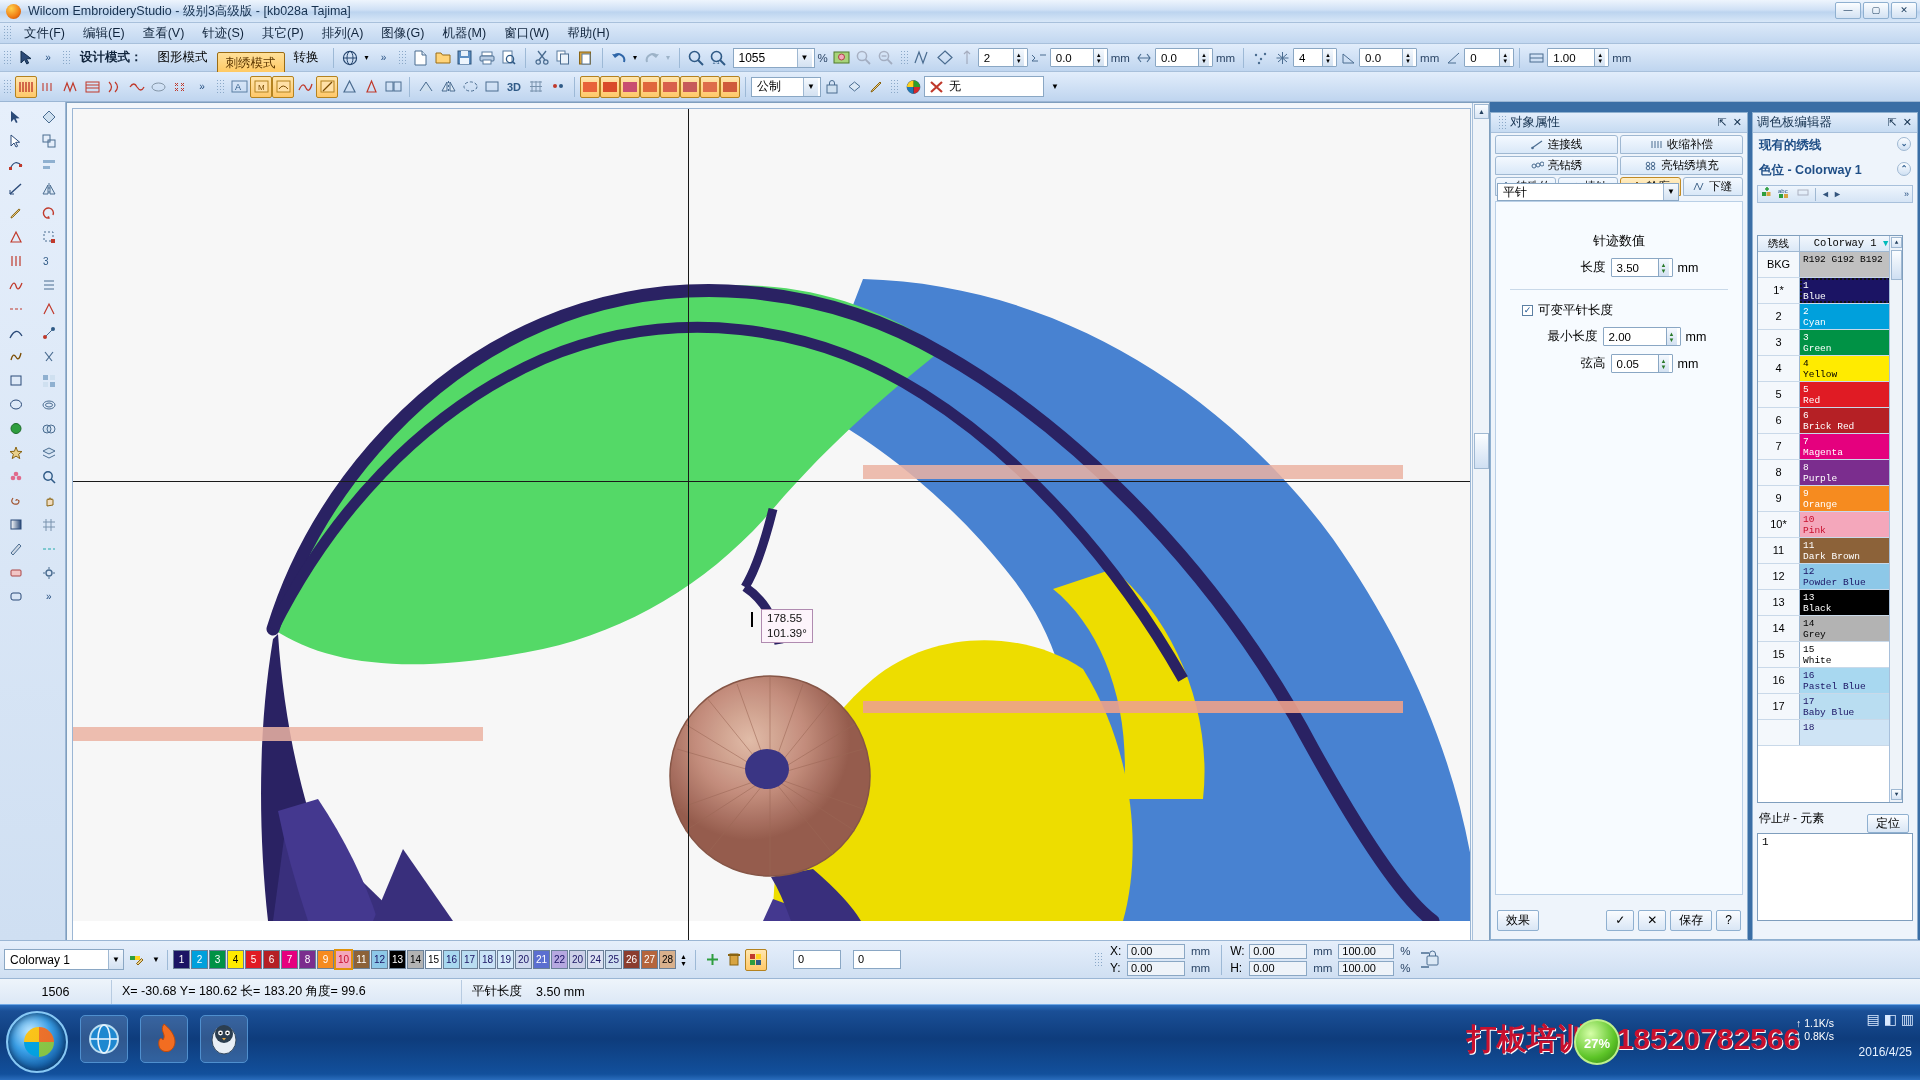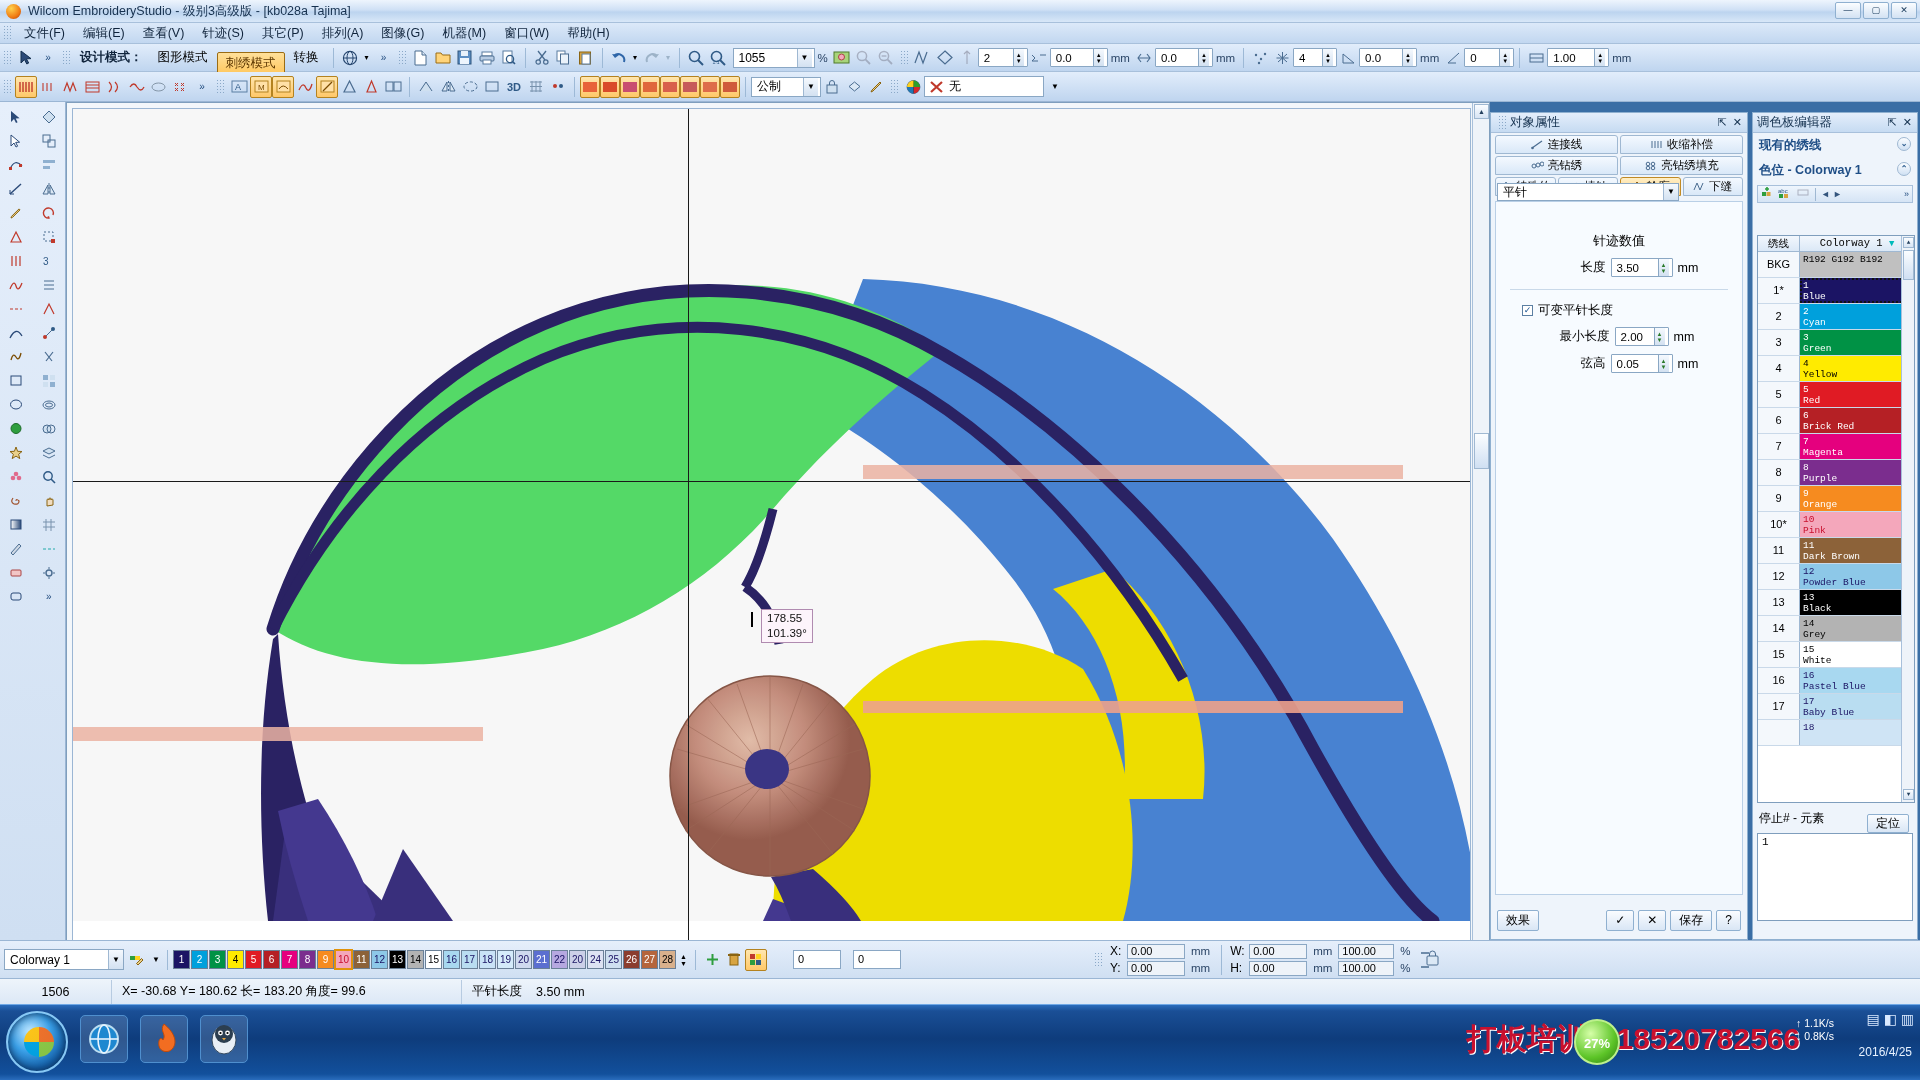--- a/index.html
+++ b/index.html
@@ -187,21 +187,21 @@
     float:right; width:14px;height:14px;border-radius:50%;
     background:linear-gradient(180deg,#fbfdff,#cfe0f3); border:1px solid #9fb8d2;
     font-size:8px;text-align:center;line-height:12px; color:#2c5party; color:#2c5c8e;
   }
   .pal-toolbar {
     margin:2px 4px; height:18px;
     background:linear-gradient(180deg,#eef5fd,#d5e4f5);
     border:1px solid #a8c0db; display:flex;align-items:center; gap:3px; padding:0 3px;
   }
   .pal-grid {
-    position:absolute; left:4px; top:122px; width:158px; bottom:136px;
+    position:absolute; left:4px; top:122px; width:146px; bottom:136px;
     border:1px solid #7f9ebd; background:#fff; overflow:hidden;
     font-family:"Liberation Mono", monospace;
   }
   .pg-head { display:flex; height:16px; font-size:10.5px;
      background:linear-gradient(180deg,#f2f7fd,#dbe8f6); border-bottom:1px solid #9fb8d2; }
   .pg-head .c1 { width:42px; text-align:center; line-height:15px; border-right:1px solid #9fb8d2;
      font-family:"Liberation Sans",sans-serif; }
   .pg-head .c2 { flex:1; text-align:center; line-height:15px; }
   .pg-row { display:flex; height:26px; border-bottom:1px solid #c9d9e9; }
   .pg-row .n { width:42px; text-align:center; font-size:11px; line-height:25px;
@@ -1191,21 +1191,21 @@
         </span>
         <span>mm</span>
       </div>
       <div class="pdiv"></div>
       <div class="prow" style="justify-content:flex-start;padding-left:26px">
         <span class="chk">✓</span>
         <span>可变平针长度</span>
       </div>
       <div class="prow">
         <span class="lbl">最小长度</span>
-        <span class="spin" style="width:54px">
+        <span class="spin" style="width:78px">
           <span class="v">2.00</span>
           <span class="ar" style="color:#2a7a2a">▲<br>▼</span>
         </span>
         <span>mm</span>
       </div>
       <div class="prow">
         <span class="lbl">弦高</span>
         <span class="spin" style="width:62px">
           <span class="v">0.05</span>
           <span class="ar" style="color:#2a7a2a">▲<br>▼</span>

